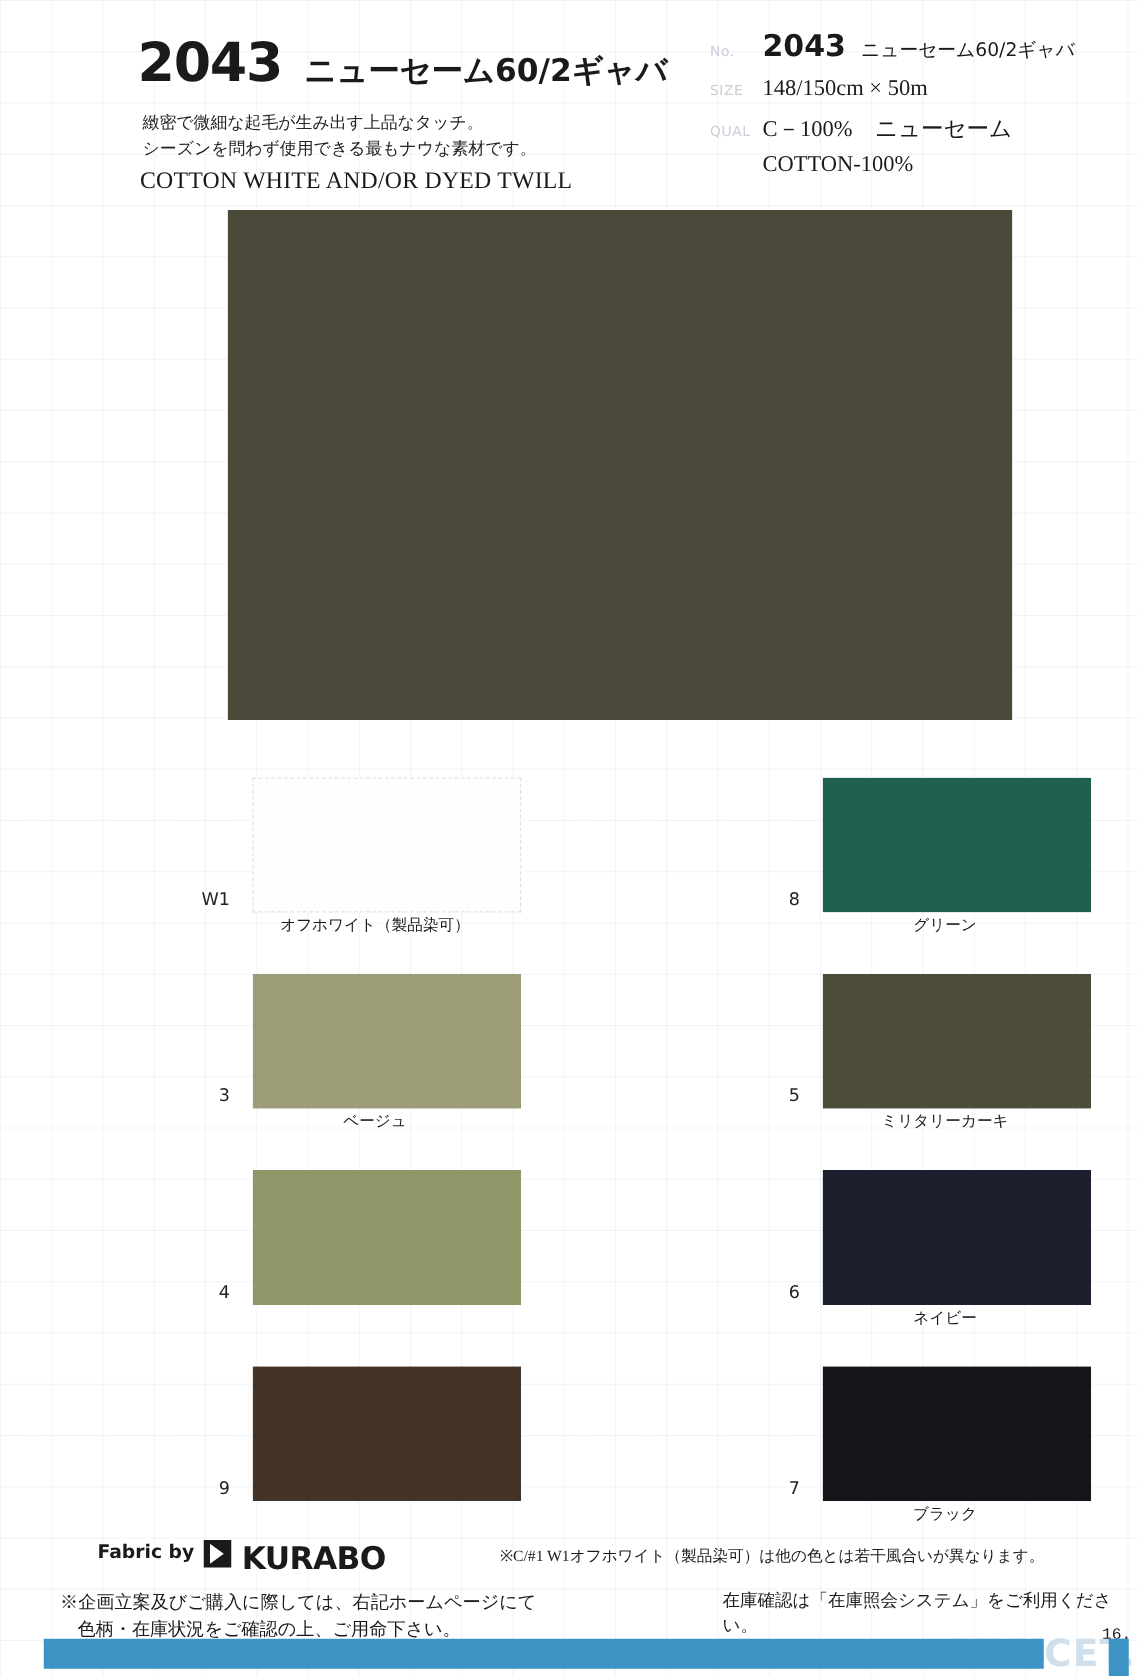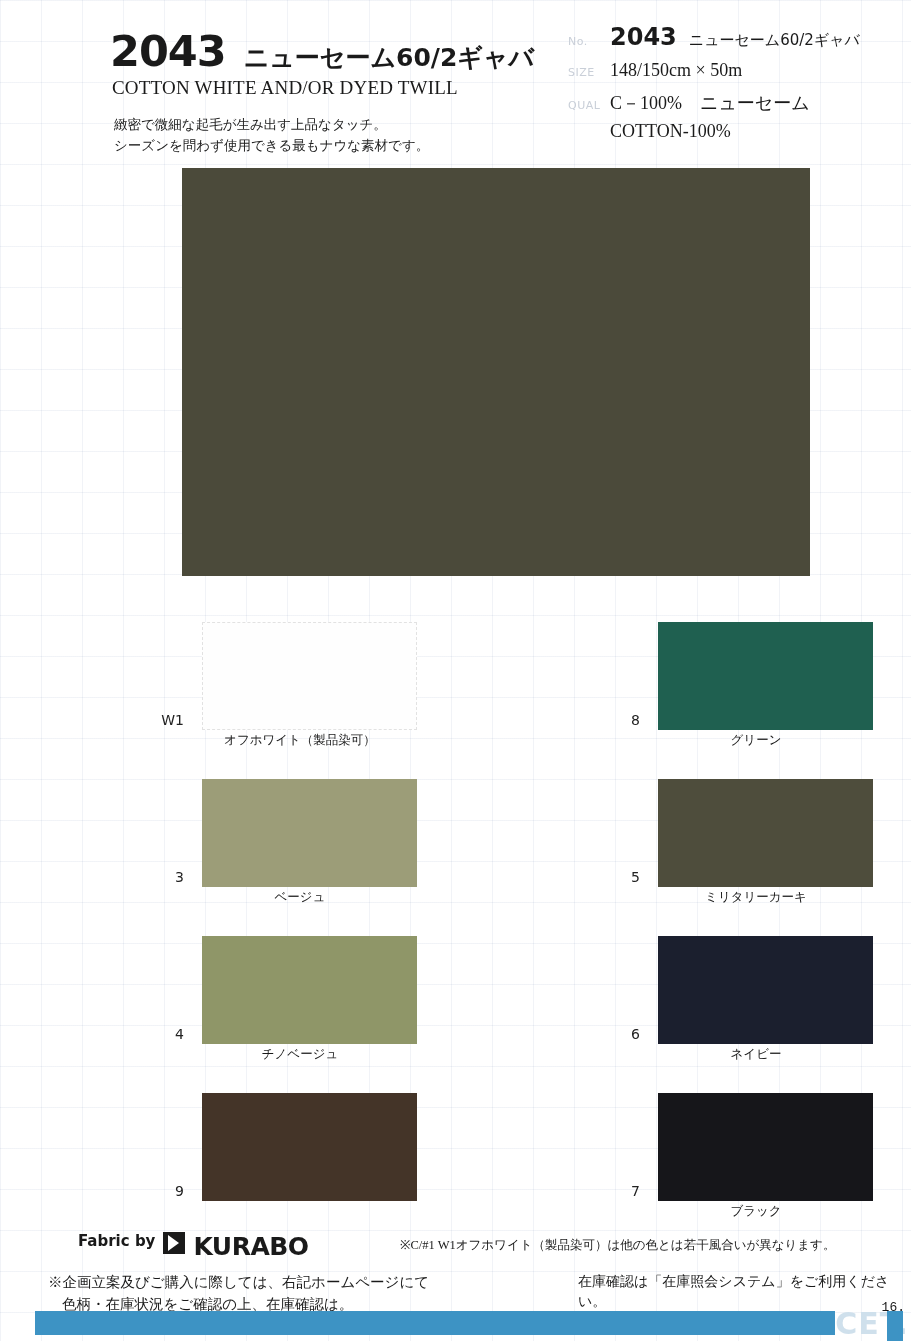--- a/index.html
+++ b/index.html
@@ -163,25 +163,25 @@
 </head>
 <body>
 
 <div id="grid"></div>
 
 <div id="hdr-left" class="layer">
   <div id="title-row">
     <div id="art-no">2043</div>
     <div id="art-name-jp">ニューセーム60/2ギャバ</div>
   </div>
-  <div id="art-name-en">COTTON WHITE AND/OR DYED TWILL</div>
   <div id="desc">
     <div>緻密で微細な起毛が生み出す上品なタッチ。</div>
     <div>シーズンを問わず使用できる最もナウな素材です。</div>
   </div>
+  <div id="art-name-en">COTTON WHITE AND/OR DYED TWILL</div>
 </div>
 
 <div id="spec" class="layer">
   <div class="spec-row">
     <div class="spec-key">No.</div>
     <div style="display:flex;align-items:baseline;">
       <span id="spec-no-num">2043</span>
       <span id="spec-no-name">ニューセーム60/2ギャバ</span>
     </div>
   </div>
@@ -212,21 +212,20 @@
         <div class="chip swatch">
           <div class="sw-inner" style="background: rgb(156, 157, 120);"></div>
         </div>
         <div class="cname">ベージュ</div>
       </div>
       <div class="cell">
         <div class="num">4</div>
         <div class="chip swatch">
           <div class="sw-inner" style="background: rgb(143, 150, 104);"></div>
         </div>
-        <div class="cname">チノベージュ</div>
       </div>
       <div class="cell">
         <div class="num">9</div>
         <div class="chip swatch">
           <div class="sw-inner" style="background: rgb(68, 52, 40);"></div>
         </div>
       </div>
     </div>
   <div class="col col-r" id="col-right">
       <div class="cell">
@@ -263,21 +262,21 @@
 <div id="fab-by" class="layer">
   <span id="fab-label">Fabric by</span>
   <span id="kurabo-mark"></span>
   <span id="kurabo-word">KURABO</span>
 </div>
 
 <div id="note-right" class="layer">※C/#1 W1オフホワイト（製品染可）は他の色とは若干風合いが異なります。</div>
 
 <div id="note-left" class="layer">
   <div>※企画立案及びご購入に際しては、右記ホームページにて</div>
-  <div style="padding-left:14px;">色柄・在庫状況をご確認の上、在庫確認は。</div>
+  <div style="padding-left:14px;">色柄・在庫状況をご確認の上、ご用命下さい。</div>
 </div>
 
 <div id="stock-info" class="layer">
   <div>在庫確認は「在庫照会システム」をご利用ください。</div>
   <div id="stock-url">http://www.vancet.net</div>
 </div>
 
 <div id="page-num" class="layer">16.</div>
 <div id="vancet-wm" class="layer">VANCET.</div>
 <div id="blue-bar" class="layer"></div>

